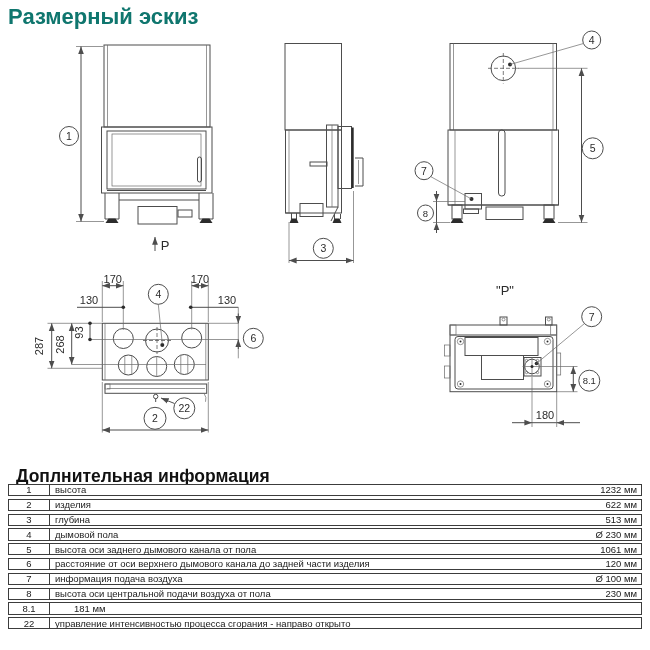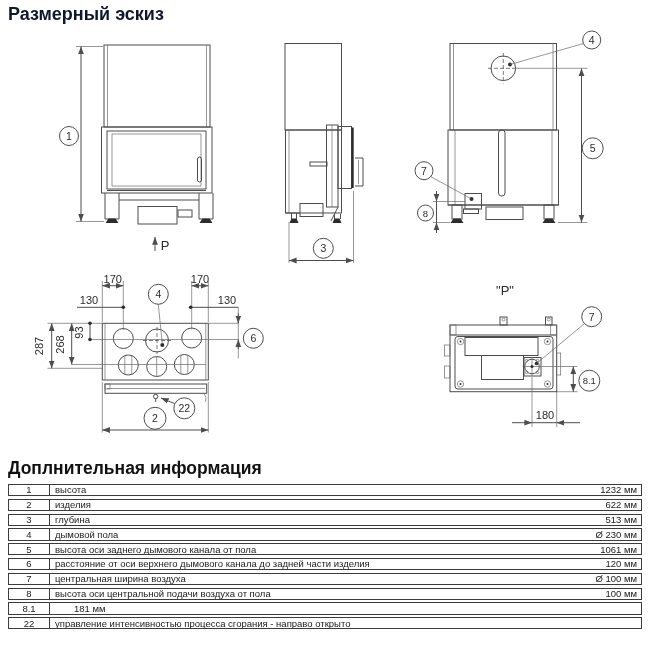--- a/index.html
+++ b/index.html
@@ -2,24 +2,24 @@
 <html><head>
 <meta charset="utf-8">
 <style>
   html,body{margin:0;padding:0;}
   body{
     width:650px;height:650px;position:relative;background:#ffffff;
     font-family:"Liberation Sans","DejaVu Sans",sans-serif;color:#1a1a1a;overflow:hidden;
   }
   .doc-title{
     position:absolute;left:8px;top:4px;margin:0;
-    font-size:18px;font-weight:bold;color:#0f172a;
+    font-size:22px;font-weight:bold;color:#0f766e;
   }
   .section-title{
-    position:absolute;left:8px;top:458px;margin:0;
+    position:absolute;left:8px;top:458px;margin:8px;
     font-size:17.5px;font-weight:bold;color:#111;
   }
   #sketch{position:absolute;left:0;top:0;}
   svg .ln{stroke:#4d4d4d;stroke-width:1;fill:none;}
   svg .thin{stroke:#6a6a6a;stroke-width:0.7;fill:none;}
   svg .thick{stroke:#2c2c2c;stroke-width:2.4;fill:none;}
   svg .dash{stroke:#5a5a5a;stroke-width:0.8;fill:none;stroke-dasharray:4 2;}
   svg .filldark{fill:#2c2c2c;stroke:none;}
   svg .co-circle{stroke:#4d4d4d;stroke-width:1;fill:#ffffff;}
   svg text{font-family:"Liberation Sans","DejaVu Sans",sans-serif;fill:#2b2b2b;}
@@ -351,27 +351,27 @@
     <span class="tdesc">высота оси заднего дымового канала от пола</span>
     <span class="tval">1061 мм</span>
   </div>
   <div class="trow">
     <span class="tnum">6</span>
     <span class="tdesc">расстояние от оси верхнего дымового канала до задней части изделия</span>
     <span class="tval">120 мм</span>
   </div>
   <div class="trow">
     <span class="tnum">7</span>
-    <span class="tdesc">центральная ширина воздуха</span>
+    <span class="tdesc">информация подача воздуха</span>
     <span class="tval">Ø 100 мм</span>
   </div>
   <div class="trow">
     <span class="tnum">8</span>
     <span class="tdesc">высота оси центральной подачи воздуха от пола</span>
-    <span class="tval">100 мм</span>
+    <span class="tval">230 мм</span>
   </div>
   <div class="trow">
     <span class="tnum">8.1</span>
     <span class="tval">181 мм</span>
   </div>
   <div class="trow">
     <span class="tnum">22</span>
     <span class="tdesc">управление интенсивностью процесса сгорания - направо открыто</span>
     <span class="tval"></span>
   </div>

